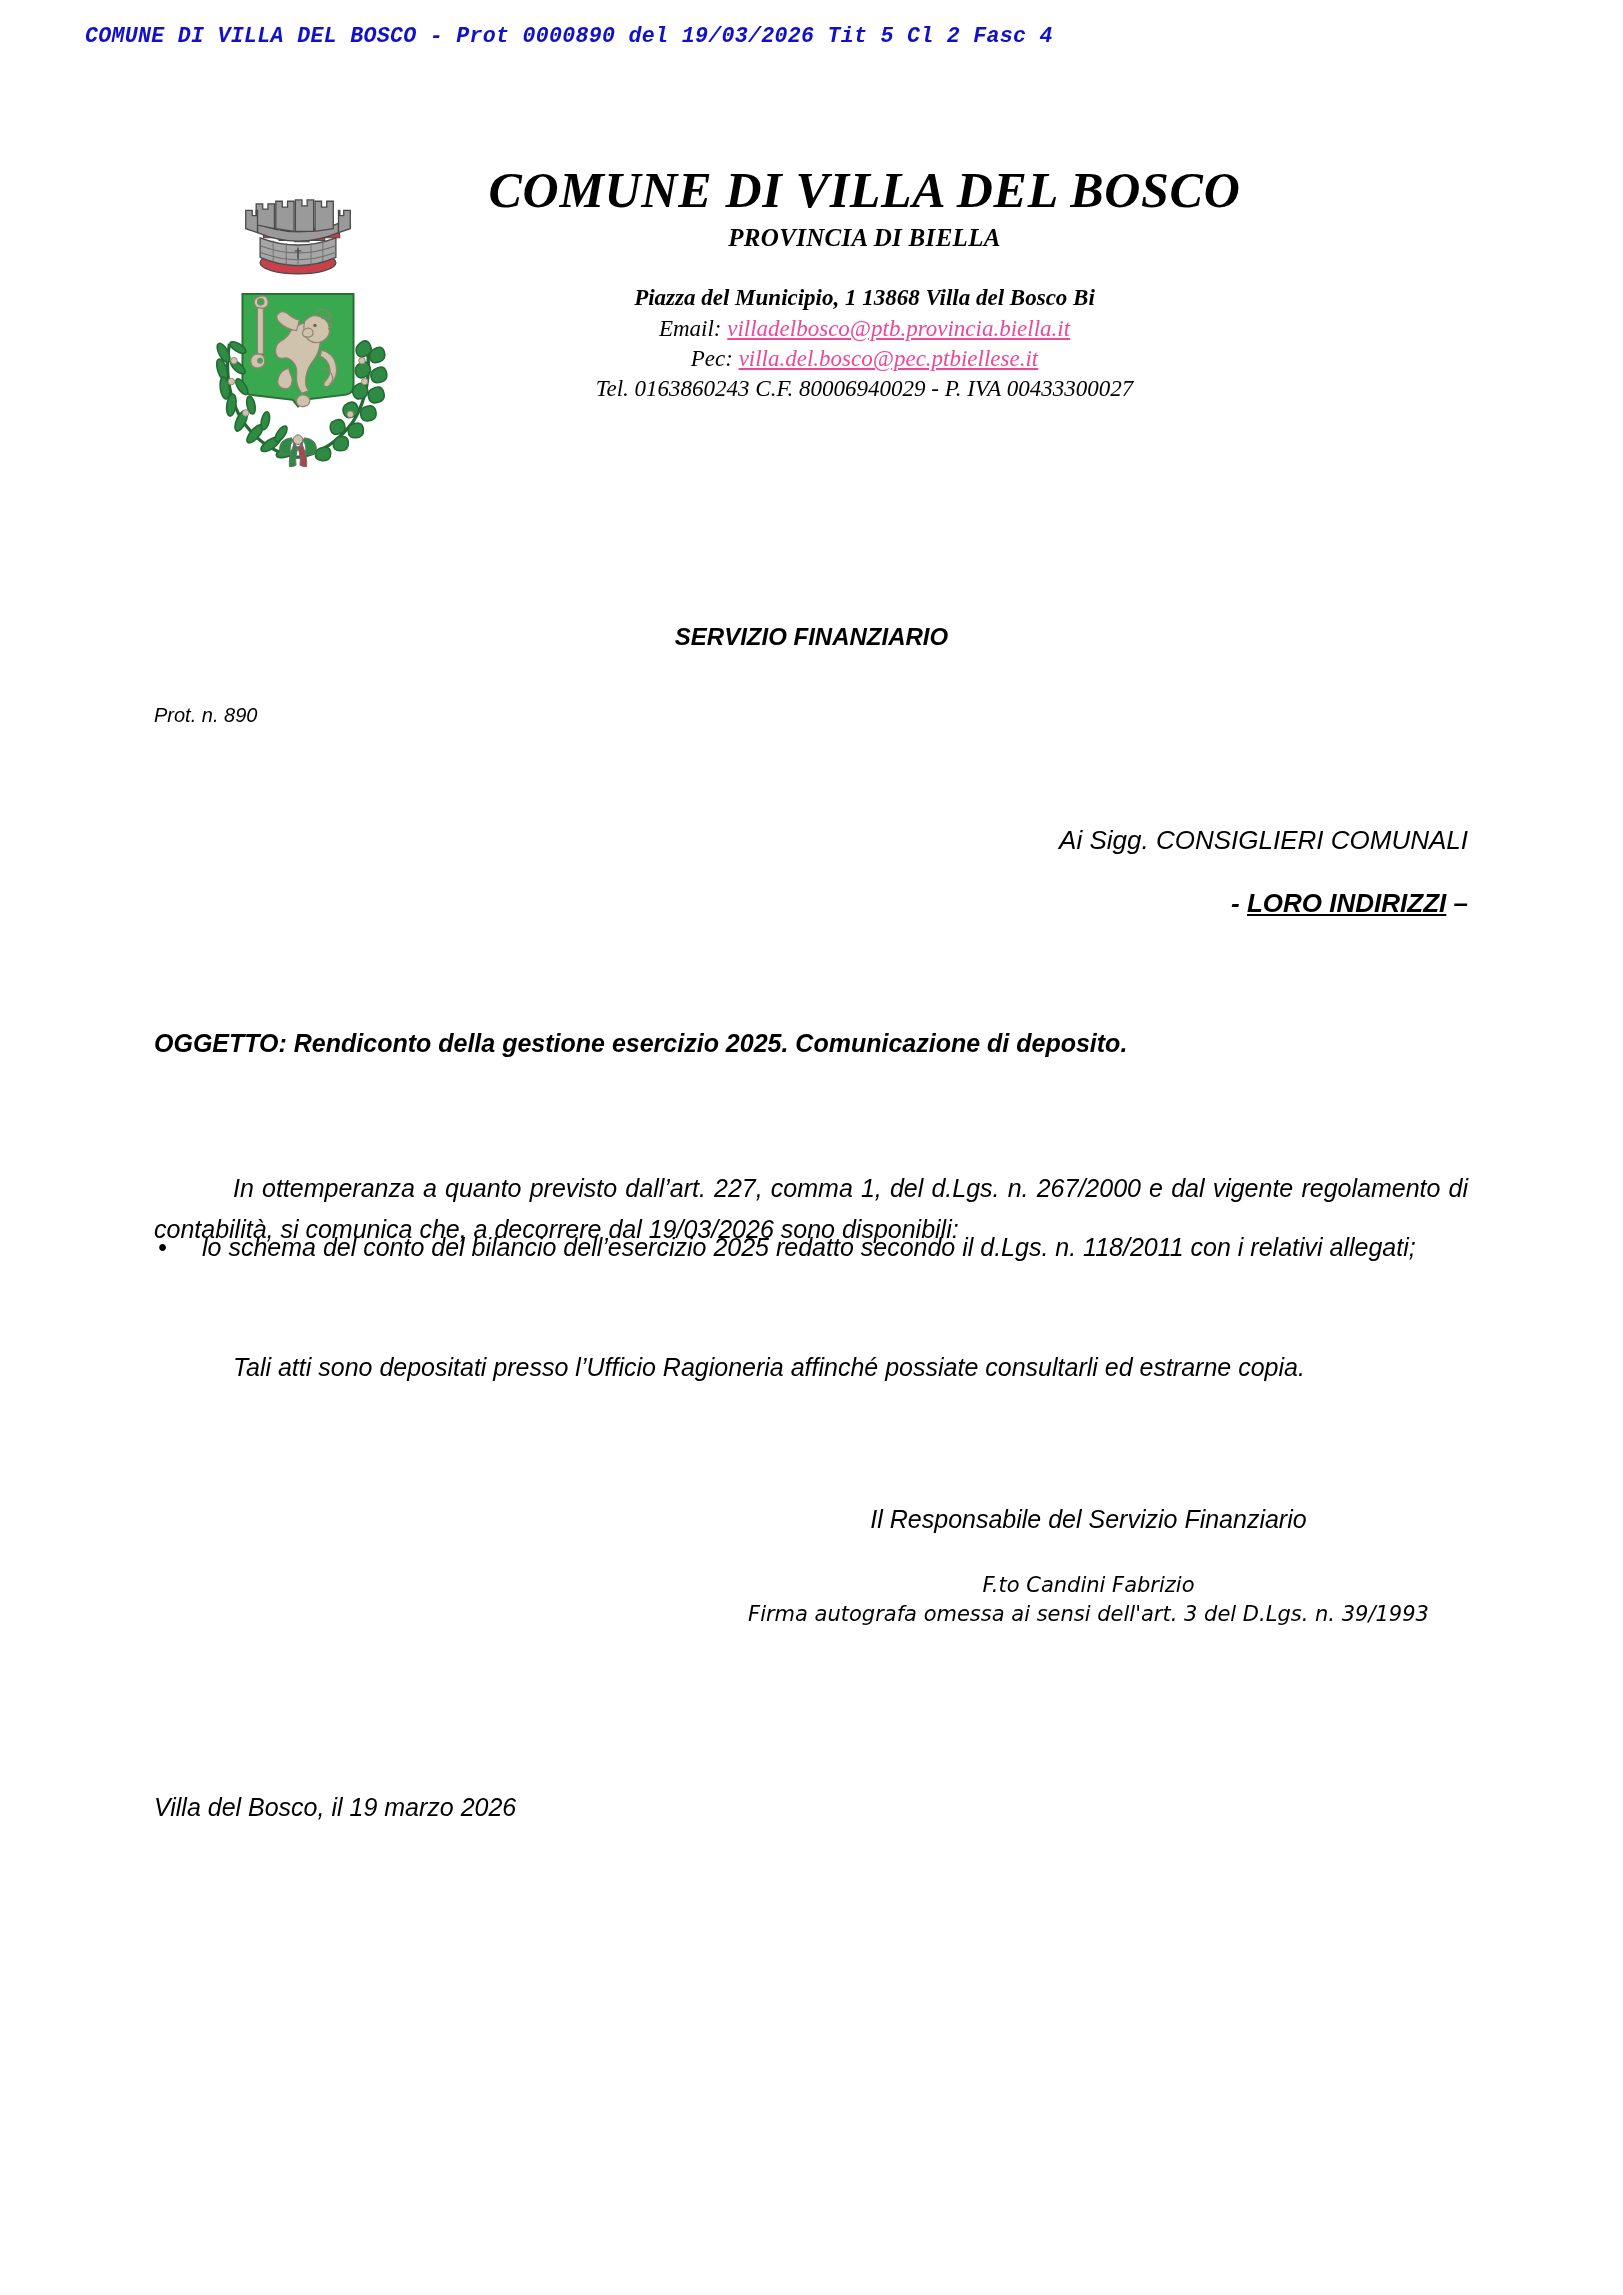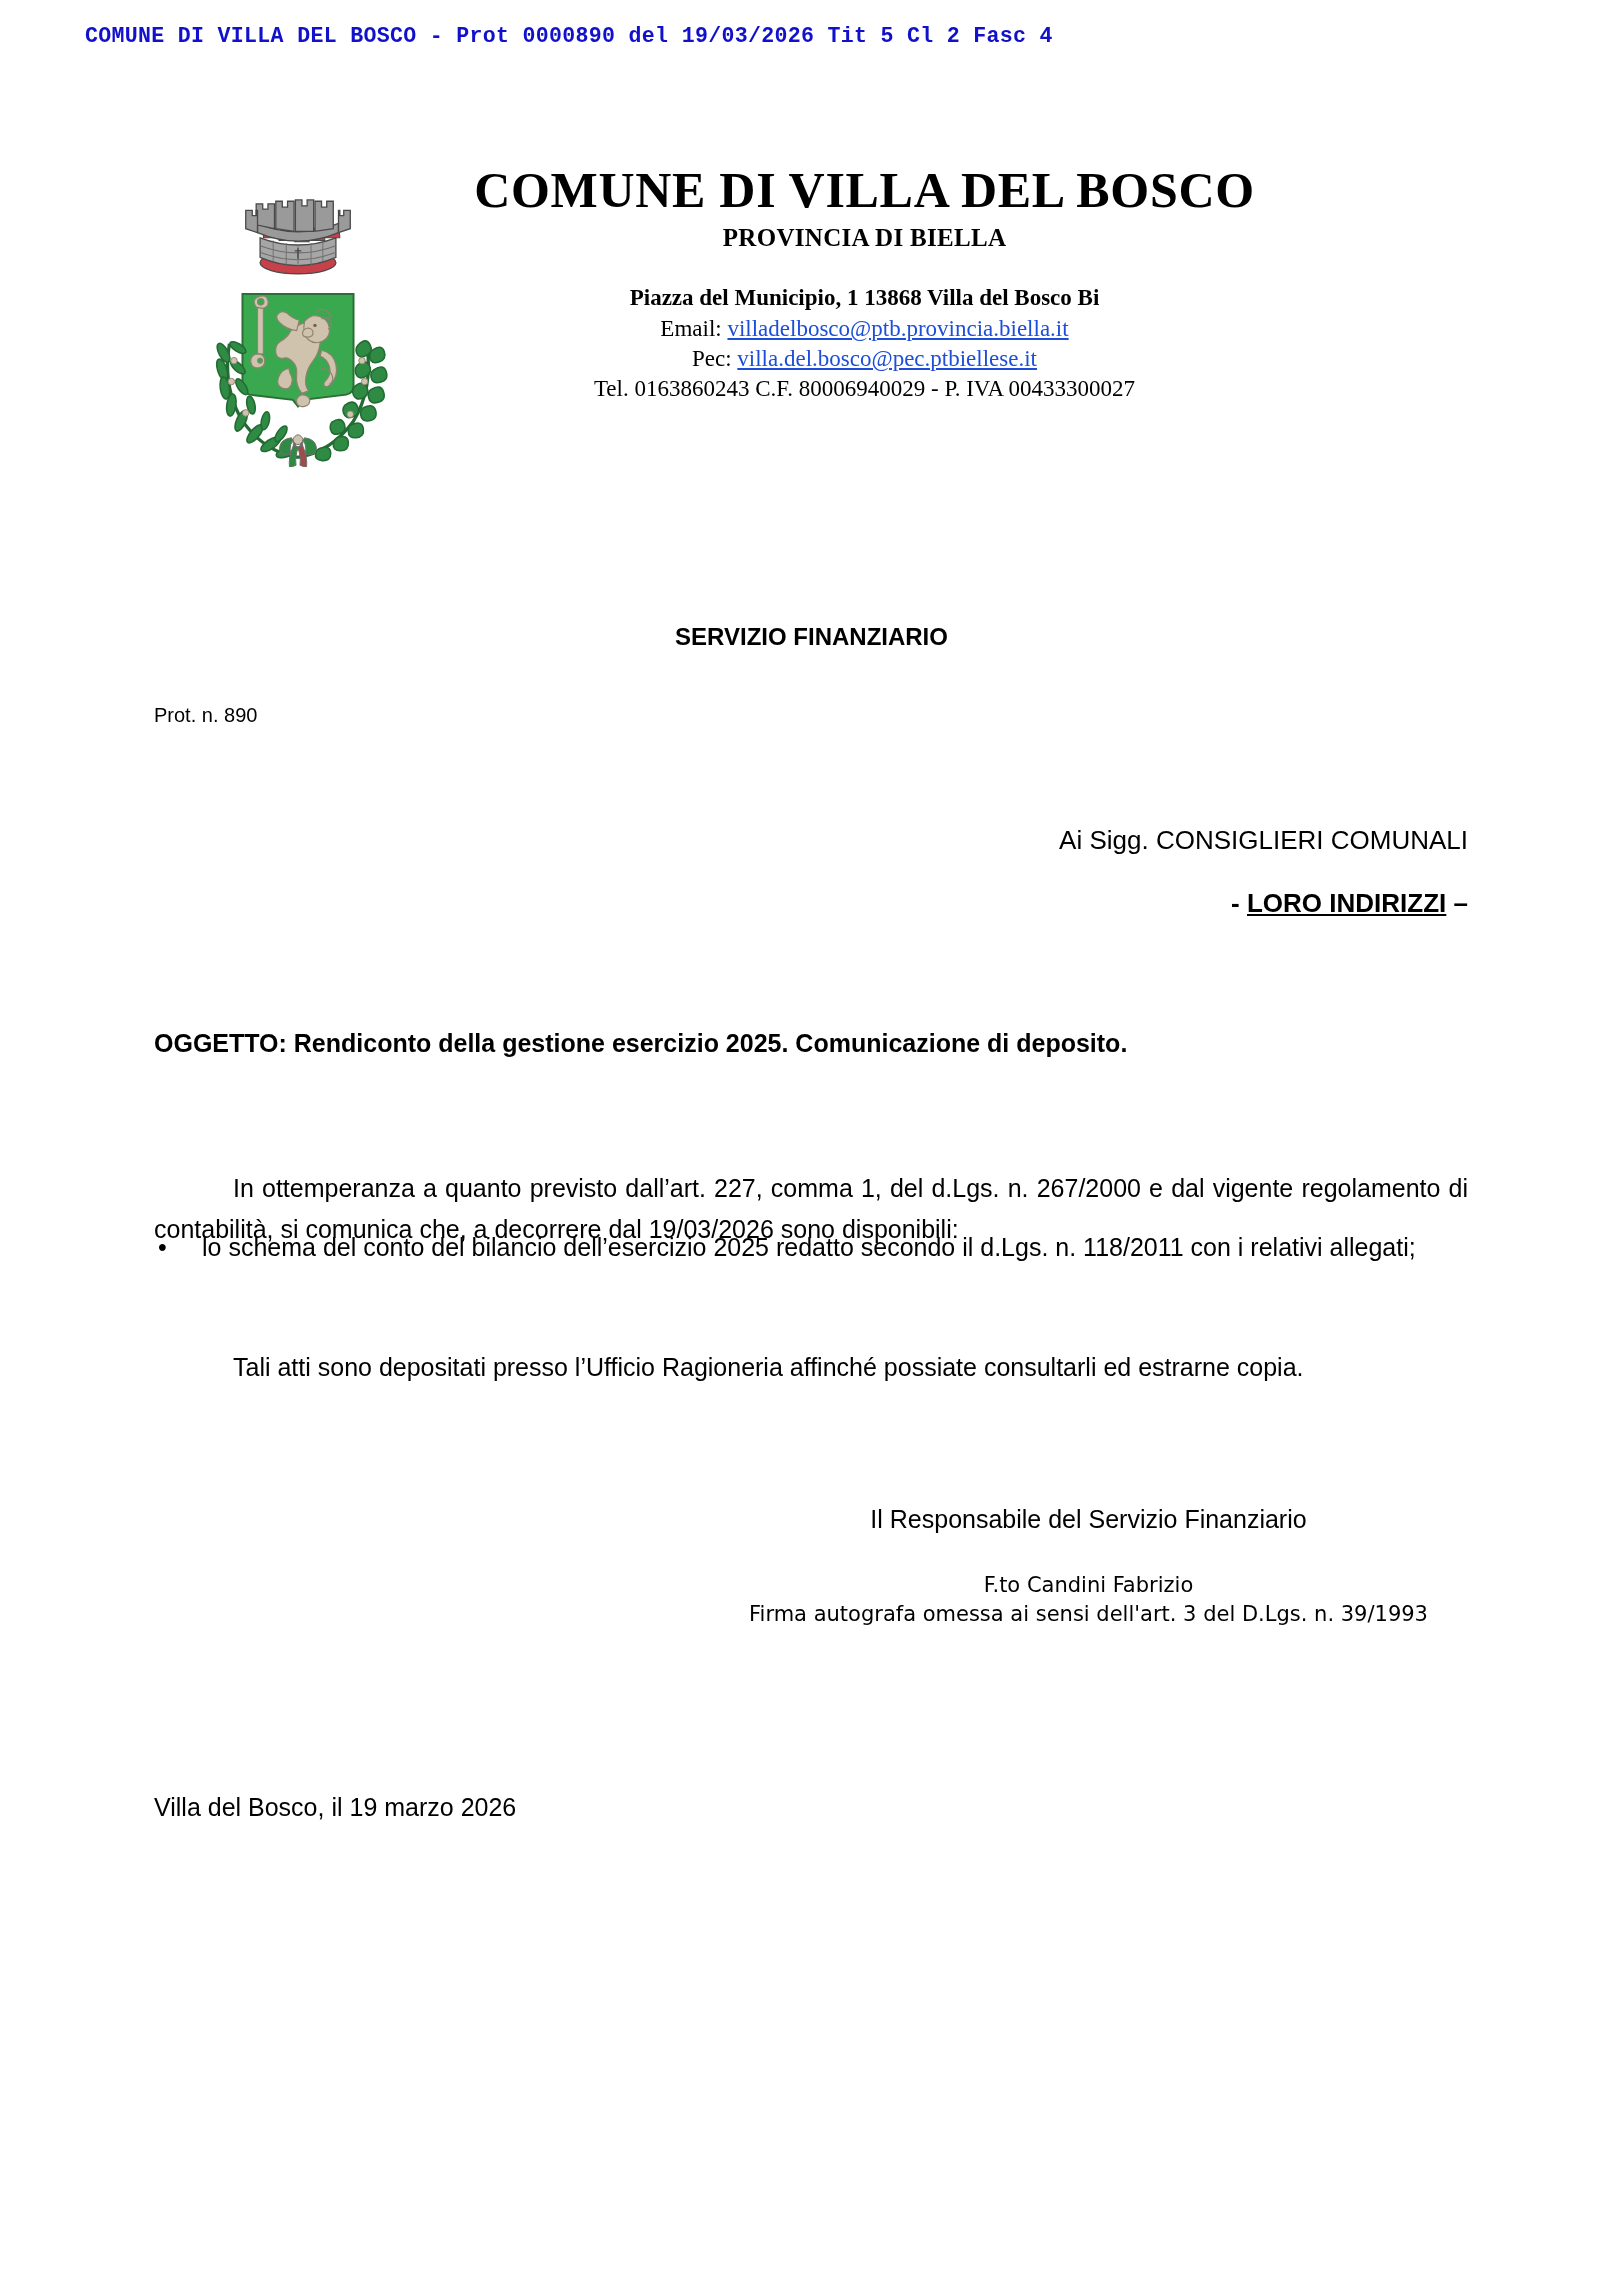--- a/index.html
+++ b/index.html
@@ -8,20 +8,21 @@
     background: #ffffff;
   }
   .page {
     position: relative;
     width: 1623px;
     height: 2295px;
     background: #ffffff;
     overflow: hidden;
     font-family: "Liberation Sans", sans-serif;
     color: #000000;
+    font-style: italic;
   }
 
   
   .prot-stamp {
     position: absolute;
     left: 85px;
     top: 23.6px;
     font-family: "Liberation Mono", monospace;
     font-weight: bold;
     font-size: 21.6px;
@@ -67,21 +68,21 @@
     margin-top: 7.9px;
   }
   .contact-block {
     margin-top: 31px;
     font-size: 23px;
     line-height: 1.32;
   }
   .contact-line { white-space: nowrap; }
   .contact-line.bold { font-weight: bold; }
   .maillink {
-    color: #1d4ed8;
+    color: #ec4899;
     text-decoration: underline;
   }
 
   
   .service-title {
     position: absolute;
     left: 0;
     top: 623px;
     width: 1623px;
     text-align: center;

